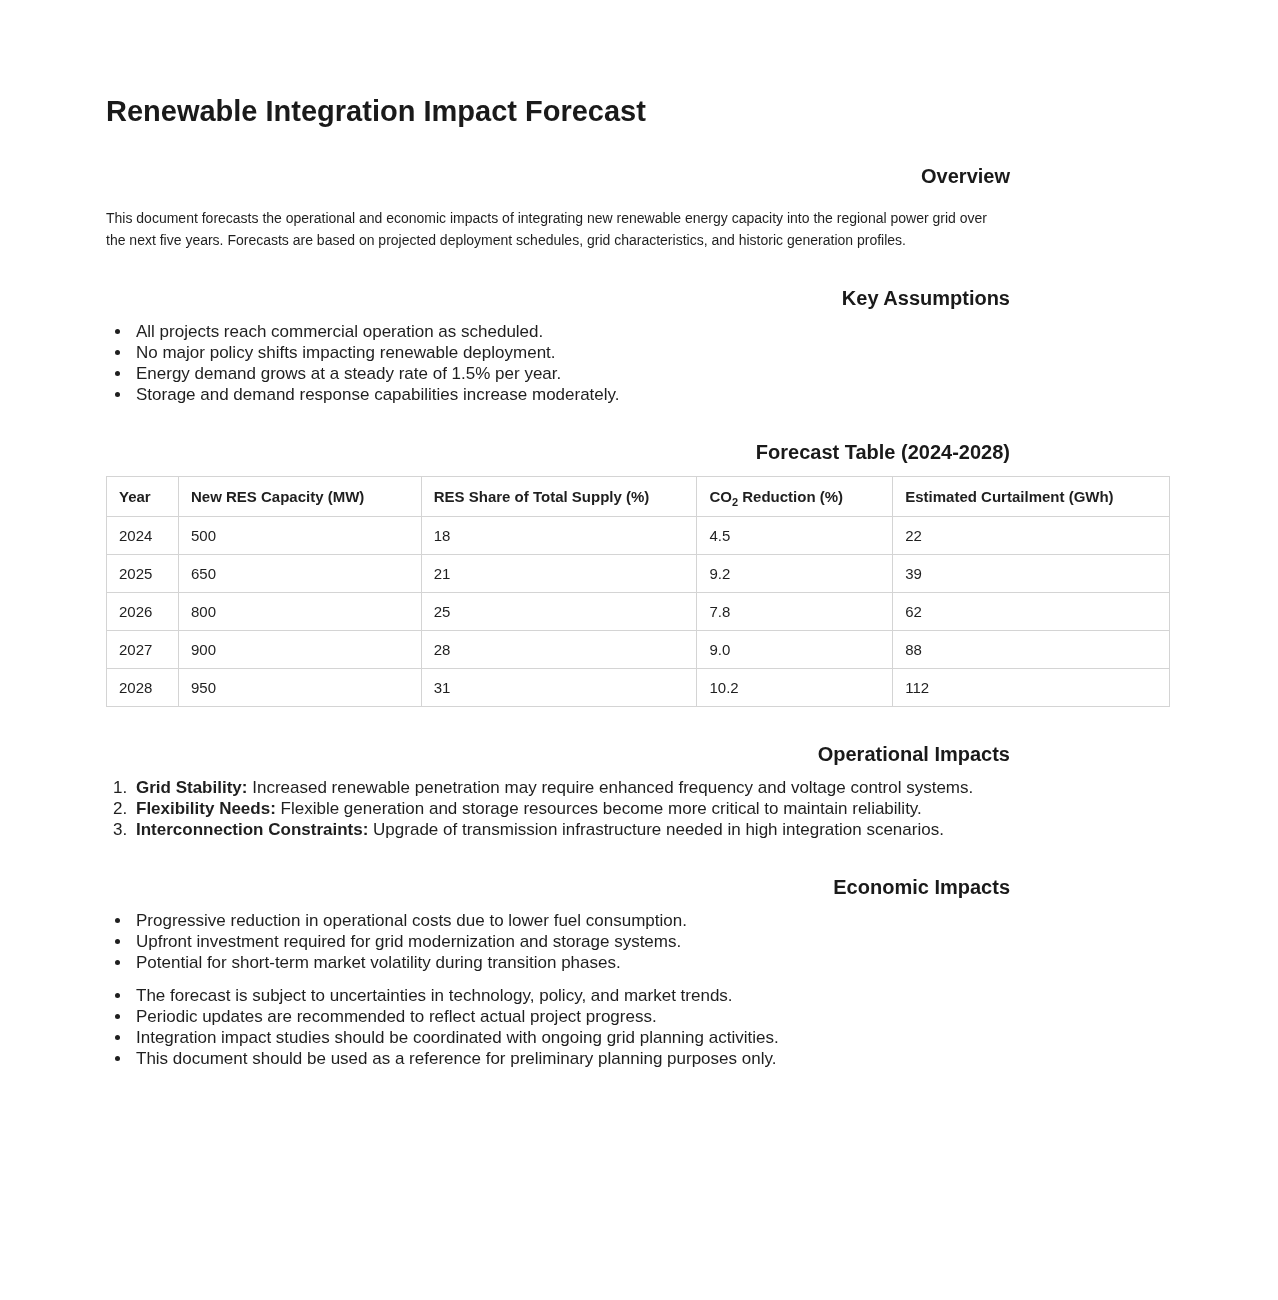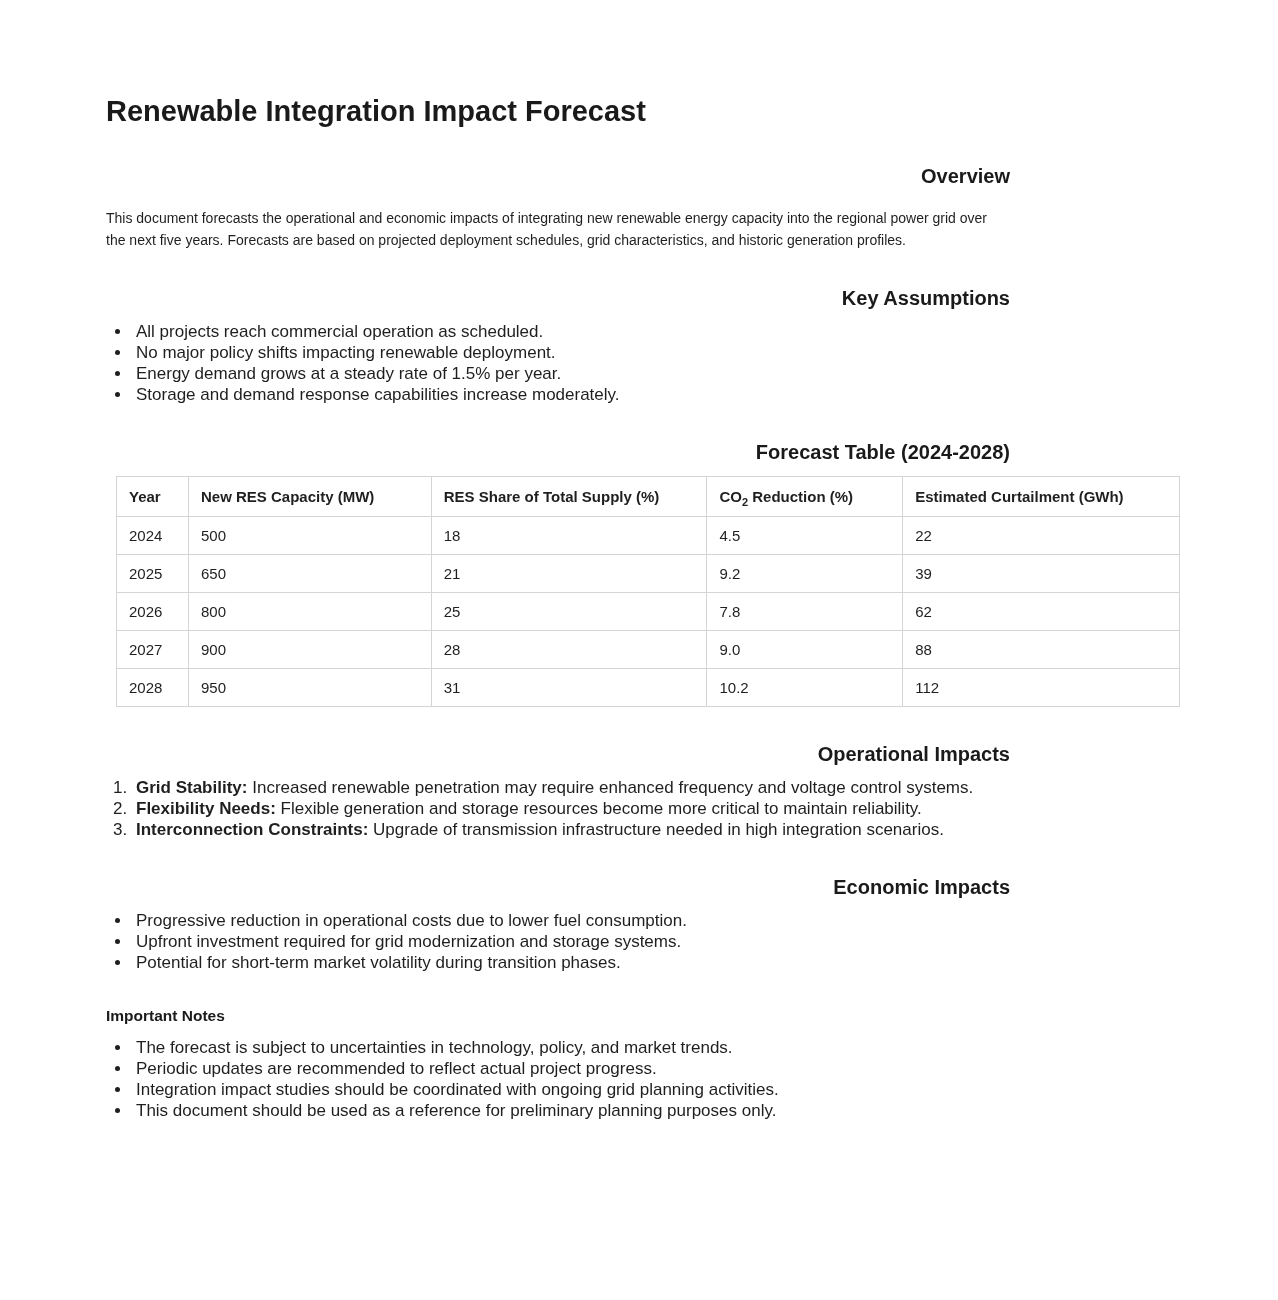--- a/index.html
+++ b/index.html
@@ -51,21 +51,20 @@
   }
   ul.bullet-list li, ol.numbered-list li {
     padding-left: 4px;
   }
   table.forecast-table {
     margin-top: 13px;
     width: 1064px;
     border-collapse: collapse;
     table-layout: fixed;
     font-size: 15px;
-    margin-left: 10px;
   }
   table.forecast-table th, table.forecast-table td {
     border: 1px solid #d4d4d4;
     text-align: left;
     font-weight: 400;
     padding: 0 12px;
     vertical-align: middle;
     overflow: hidden;
     white-space: nowrap;
   }
@@ -161,21 +160,20 @@
     <li><strong class="item-label">Interconnection Constraints:</strong> <span>Upgrade of transmission infrastructure needed in high integration scenarios.</span></li>
   </ol>
 
   <h2 class="section-heading">Economic Impacts</h2>
   <ul class="bullet-list">
     <li>Progressive reduction in operational costs due to lower fuel consumption.</li>
     <li>Upfront investment required for grid modernization and storage systems.</li>
     <li>Potential for short-term market volatility during transition phases.</li>
   </ul>
 
-  <h4 class="subsection-heading">Important Notes</h4>
   <ul class="bullet-list">
     <li>The forecast is subject to uncertainties in technology, policy, and market trends.</li>
     <li>Periodic updates are recommended to reflect actual project progress.</li>
     <li>Integration impact studies should be coordinated with ongoing grid planning activities.</li>
     <li>This document should be used as a reference for preliminary planning purposes only.</li>
   </ul>
 
 </div>
 
 </body></html>

